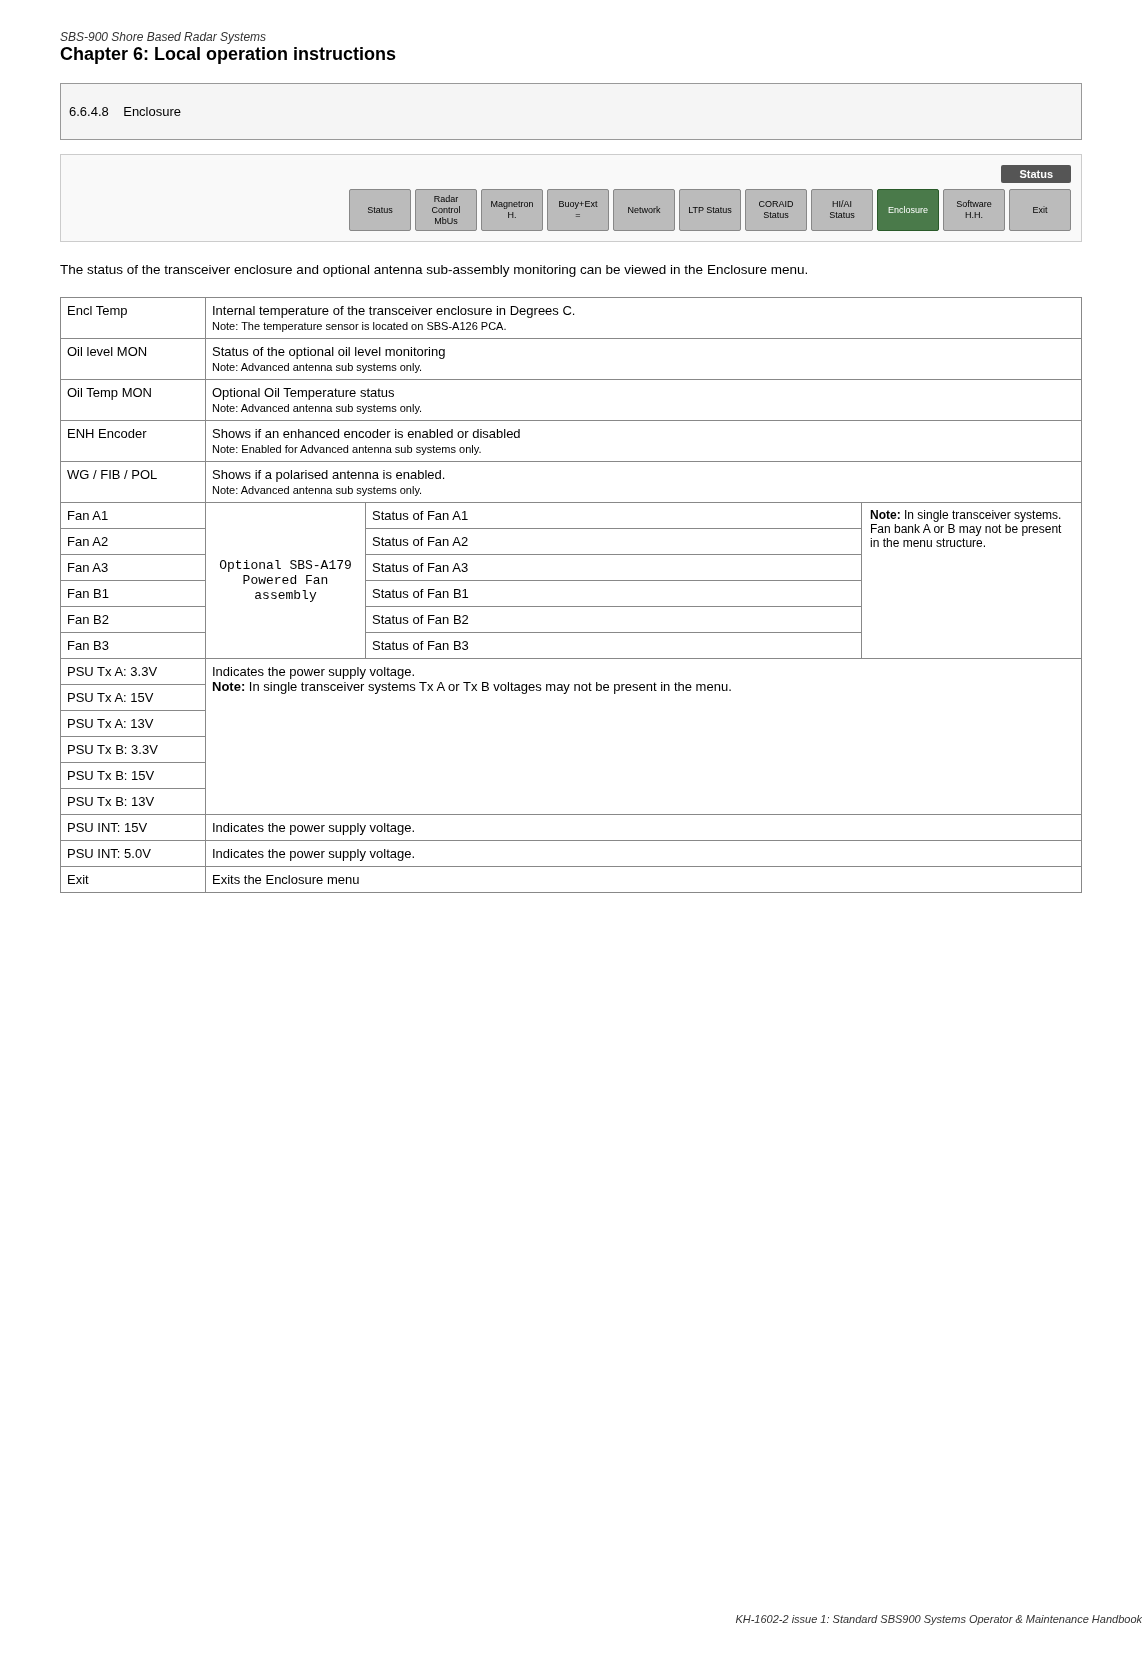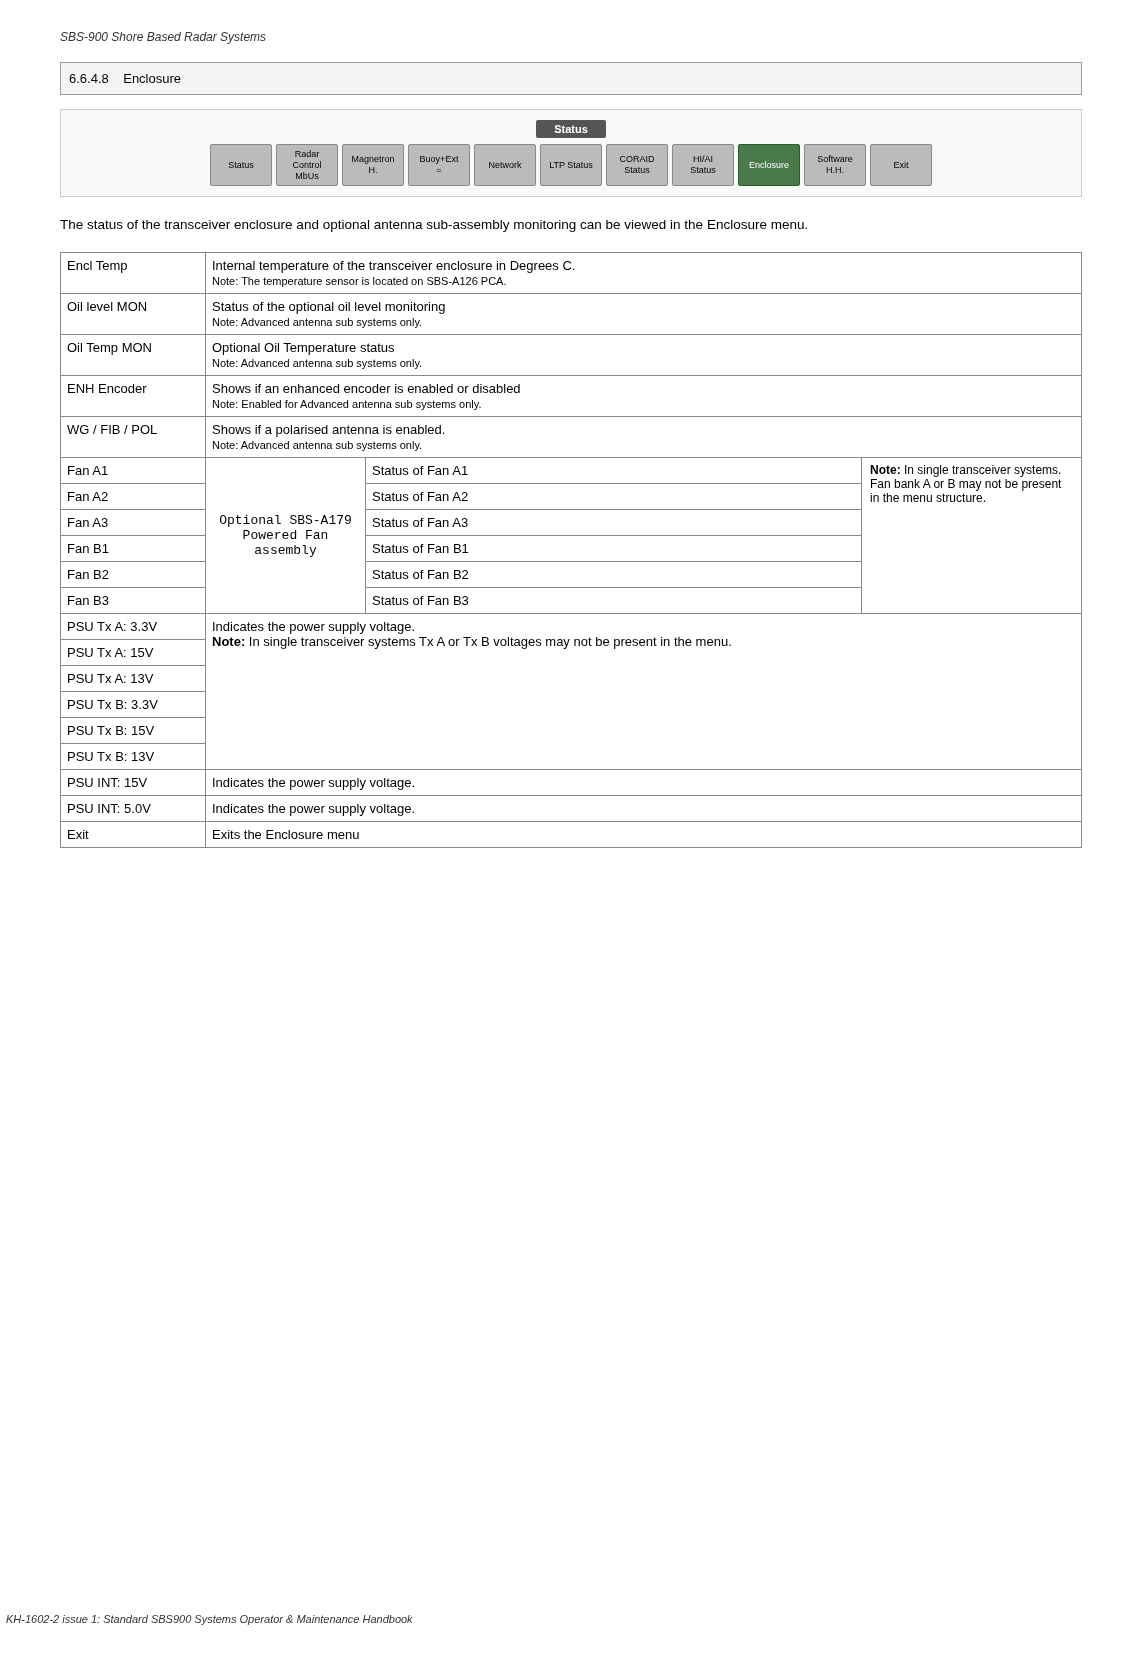--- a/index.html
+++ b/index.html
@@ -25,32 +25,32 @@
     .page-header .chapter-title {
       font-size: 18px;
       font-weight: bold;
     }
     .page-header .chapter-title span {
       font-weight: bold;
     }
 
     .section-heading {
       border: 1px solid #999;
-      padding: 8px 8px;
+      padding: 20px 8px;
       font-size: 13px;
       font-weight: normal;
       margin-bottom: 14px;
       background: #f5f5f5;
     }
 
     
     .diagram-container {
       display: flex;
       flex-direction: column;
-      align-items: center;
+      align-items: flex-end;
       margin-bottom: 18px;
       border: 1px solid #ccc;
       padding: 10px;
       background: #f9f9f9;
     }
     .diagram-status-bar {
       background: #555;
       color: #fff;
       font-size: 11px;
       font-weight: bold;
@@ -116,37 +116,40 @@
     .main-table .col-desc .bold-text {
       font-weight: normal;
       font-size: 13px;
     }
 
     .page-footer {
       position: absolute;
       bottom: 30px;
       left: 6px;
       right: 0;
-      text-align: left;
+      text-align: right;
     }
     .page-footer .footer-sub {
       font-size: 11px;
       font-style: italic;
       color: #333;
     }
     .page-footer .footer-page {
       font-size: 15px;
       font-weight: bold;
     }
   </style>
 </head>
 <body>
 
 <div class="page-header">
   <div class="subtitle">SBS-900 Shore Based Radar Systems</div>
+  <div class="chapter-title">
+    <span><span>Chapter</span> <span>6</span></span><span>: Local operation instructions</span>
+  </div>
 </div>
 
 <div class="section-heading">
   <span>6.6.4.8</span>&nbsp;&nbsp;&nbsp;&nbsp;<span>Enclosure</span>
 </div>
 
 <div class="diagram-container">
   <div class="diagram-status-bar">Status</div>
   <div class="diagram-menu-bar">
     <div class="menu-btn">Status</div>

